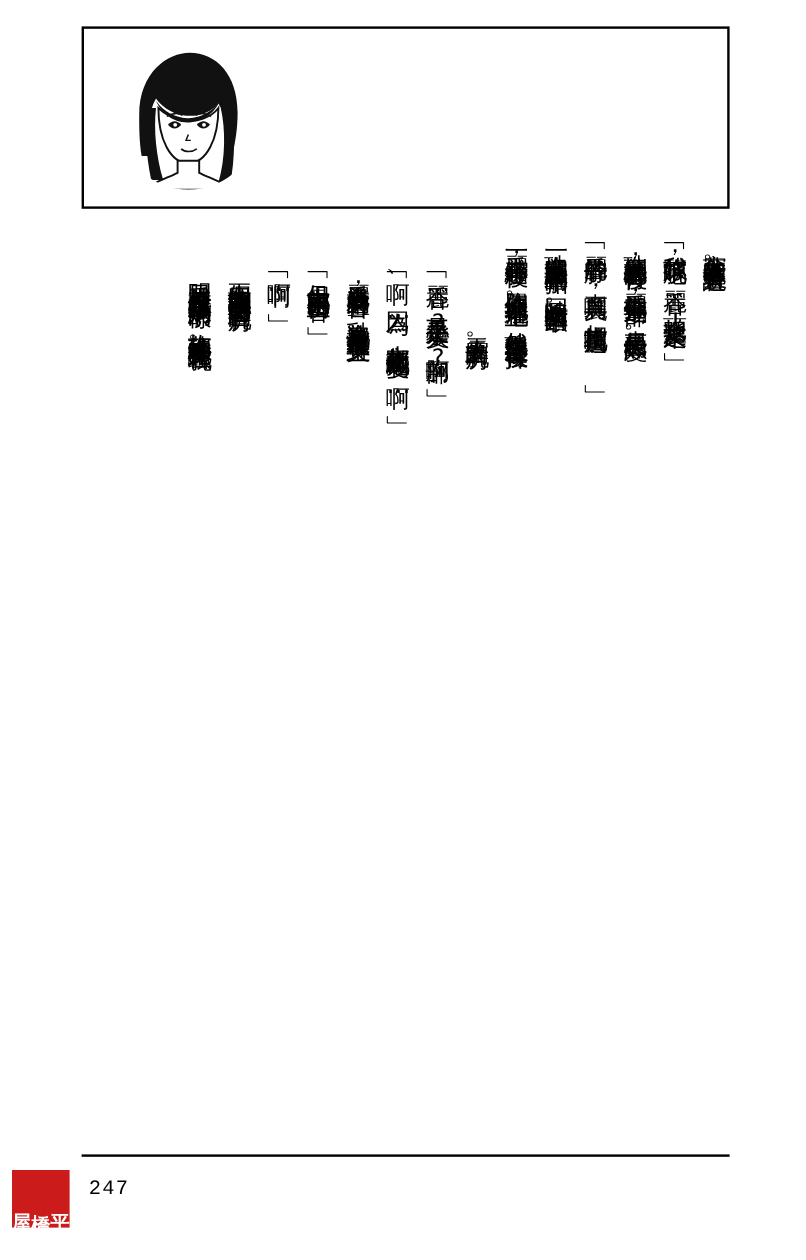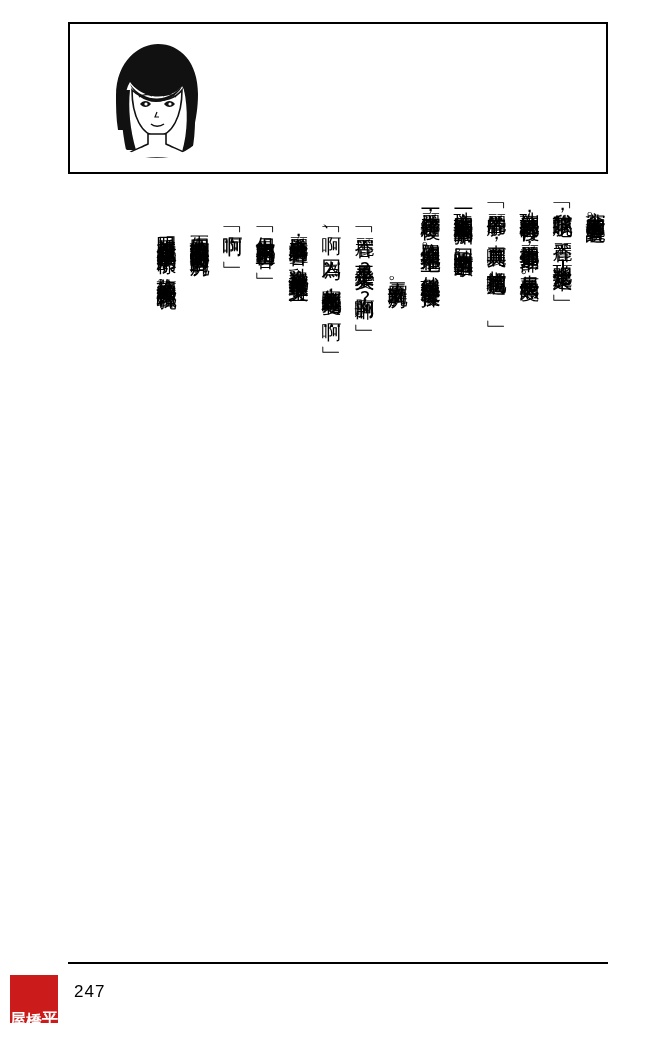--- a/index.html
+++ b/index.html
@@ -51,21 +51,21 @@
   }
 
   
   #page-number {
     position: absolute;
     left: 74px;
     top: 982px;
     font-size: 17px;
     letter-spacing: 1px;
     color: #000000;
-    font-family: Liberation Sans, sans-serif;
+    font-family: Liberation Mono, monospace;
   }
 
   
   #publisher-stamp {
     position: absolute;
     left: 10px;
     top: 975px;
     width: 48px;
     height: 48px;
     background: #cc1b1b;

